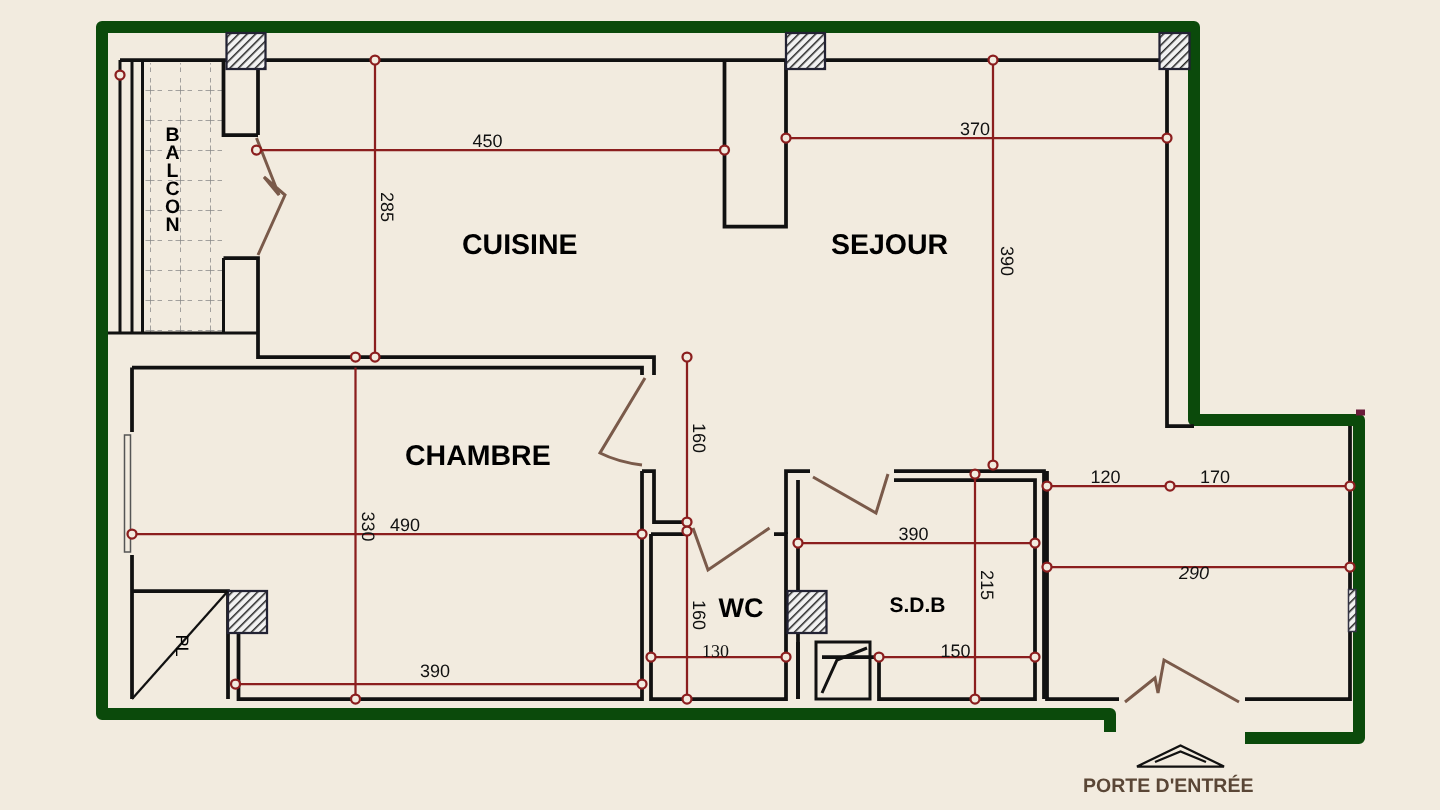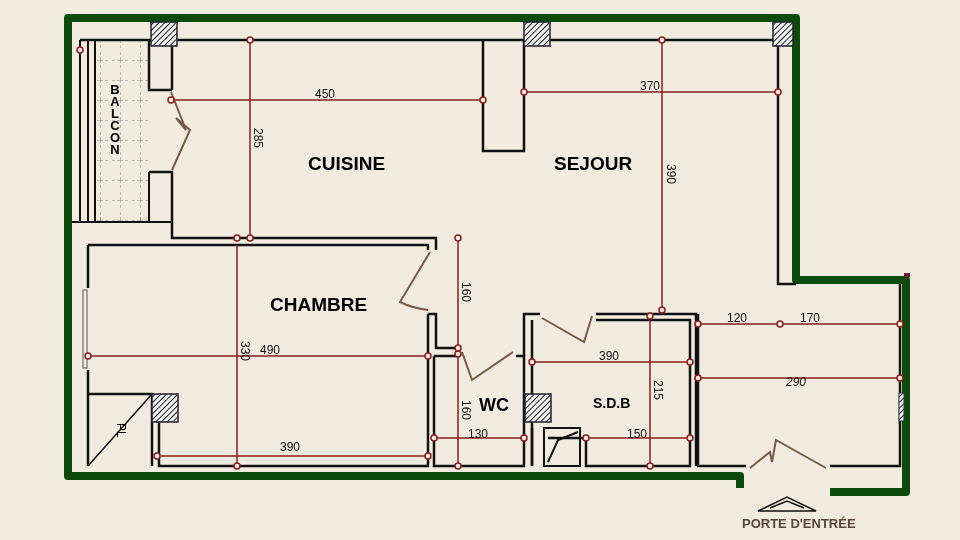--- a/index.html
+++ b/index.html
@@ -3,21 +3,21 @@
 <meta charset="utf-8">
 <style>
   html, body { margin: 0; padding: 0; }
   body { width: 960px; height: 540px; background: #f2ebdf; overflow: hidden; position: relative; font-family: "Liberation Sans", sans-serif; }
   #plan { position: absolute; left: 0; top: 0; width: 960px; height: 540px; }
   .room-label { position: absolute; font-family: "Liberation Sans", sans-serif; font-weight: bold; color: #000; white-space: nowrap; }
   .dim { position: absolute; font-family: "Liberation Sans", sans-serif; font-size: 12px; color: #111; white-space: nowrap; line-height: 1; }
   .dim.v { transform: rotate(90deg); transform-origin: left top; }
   .balcon { position: absolute; left: 107px; top: 84px; width: 16px; font-weight: bold; font-size: 13px; line-height: 12px; text-align: center; letter-spacing: 0; }
   .balcon span { display: block; }
-  .entree { position: absolute; left: 722px; top: 516px; font-weight: bold; font-size: 13px; color: #5a4636; margin-left: 20px; }
+  .entree { position: absolute; left: 722px; top: 516px; font-weight: bold; font-size: 13px; color: #5a4636; }
 </style>
 </head>
 <body>
 
 <svg id="plan" viewBox="0 0 960 540" xmlns="http://www.w3.org/2000/svg">
   <defs>
     <pattern id="hatch" patternUnits="userSpaceOnUse" width="4" height="4" patternTransform="rotate(45)">
       <rect width="4" height="4" fill="#f2f2f2"></rect>
       <line x1="0" y1="0" x2="0" y2="4" stroke="#222" stroke-width="2"></line>
     </pattern>
@@ -173,21 +173,21 @@
 
 <div class="dim" style="left:315px;top:88px;">450</div>
 <div class="dim" style="left:640px;top:80px;text-align:right;">370</div>
 <div class="dim v" style="left:264px;top:128px;">285</div>
 <div class="dim v" style="left:677px;top:164px;">390</div>
 <div class="dim" style="left:245px;top:344px;padding-left:15px;">490</div>
 <div class="dim v" style="left:251px;top:341px;">330</div>
 <div class="dim" style="left:280px;top:441px;">390</div>
 <div class="dim v" style="left:472px;top:282px;">160</div>
 <div class="dim v" style="left:472px;top:400px;">160</div>
-<div class="dim" style="left:468px;top:428px;">130</div>
+<div class="dim" style="left:468px;top:428px;font-family:Liberation Serif, serif;">130</div>
 <div class="dim" style="left:599px;top:350px;">390</div>
 <div class="dim" style="left:627px;top:428px;">150</div>
 <div class="dim v" style="left:664px;top:380px;">215</div>
 <div class="dim" style="left:727px;top:312px;">120</div>
 <div class="dim" style="left:800px;top:312px;">170</div>
 <div class="dim" style="left:786px;top:376px;font-style:italic;">290</div>
 
 <div class="entree">PORTE D'ENTRÉE</div>
 
 </body></html>

